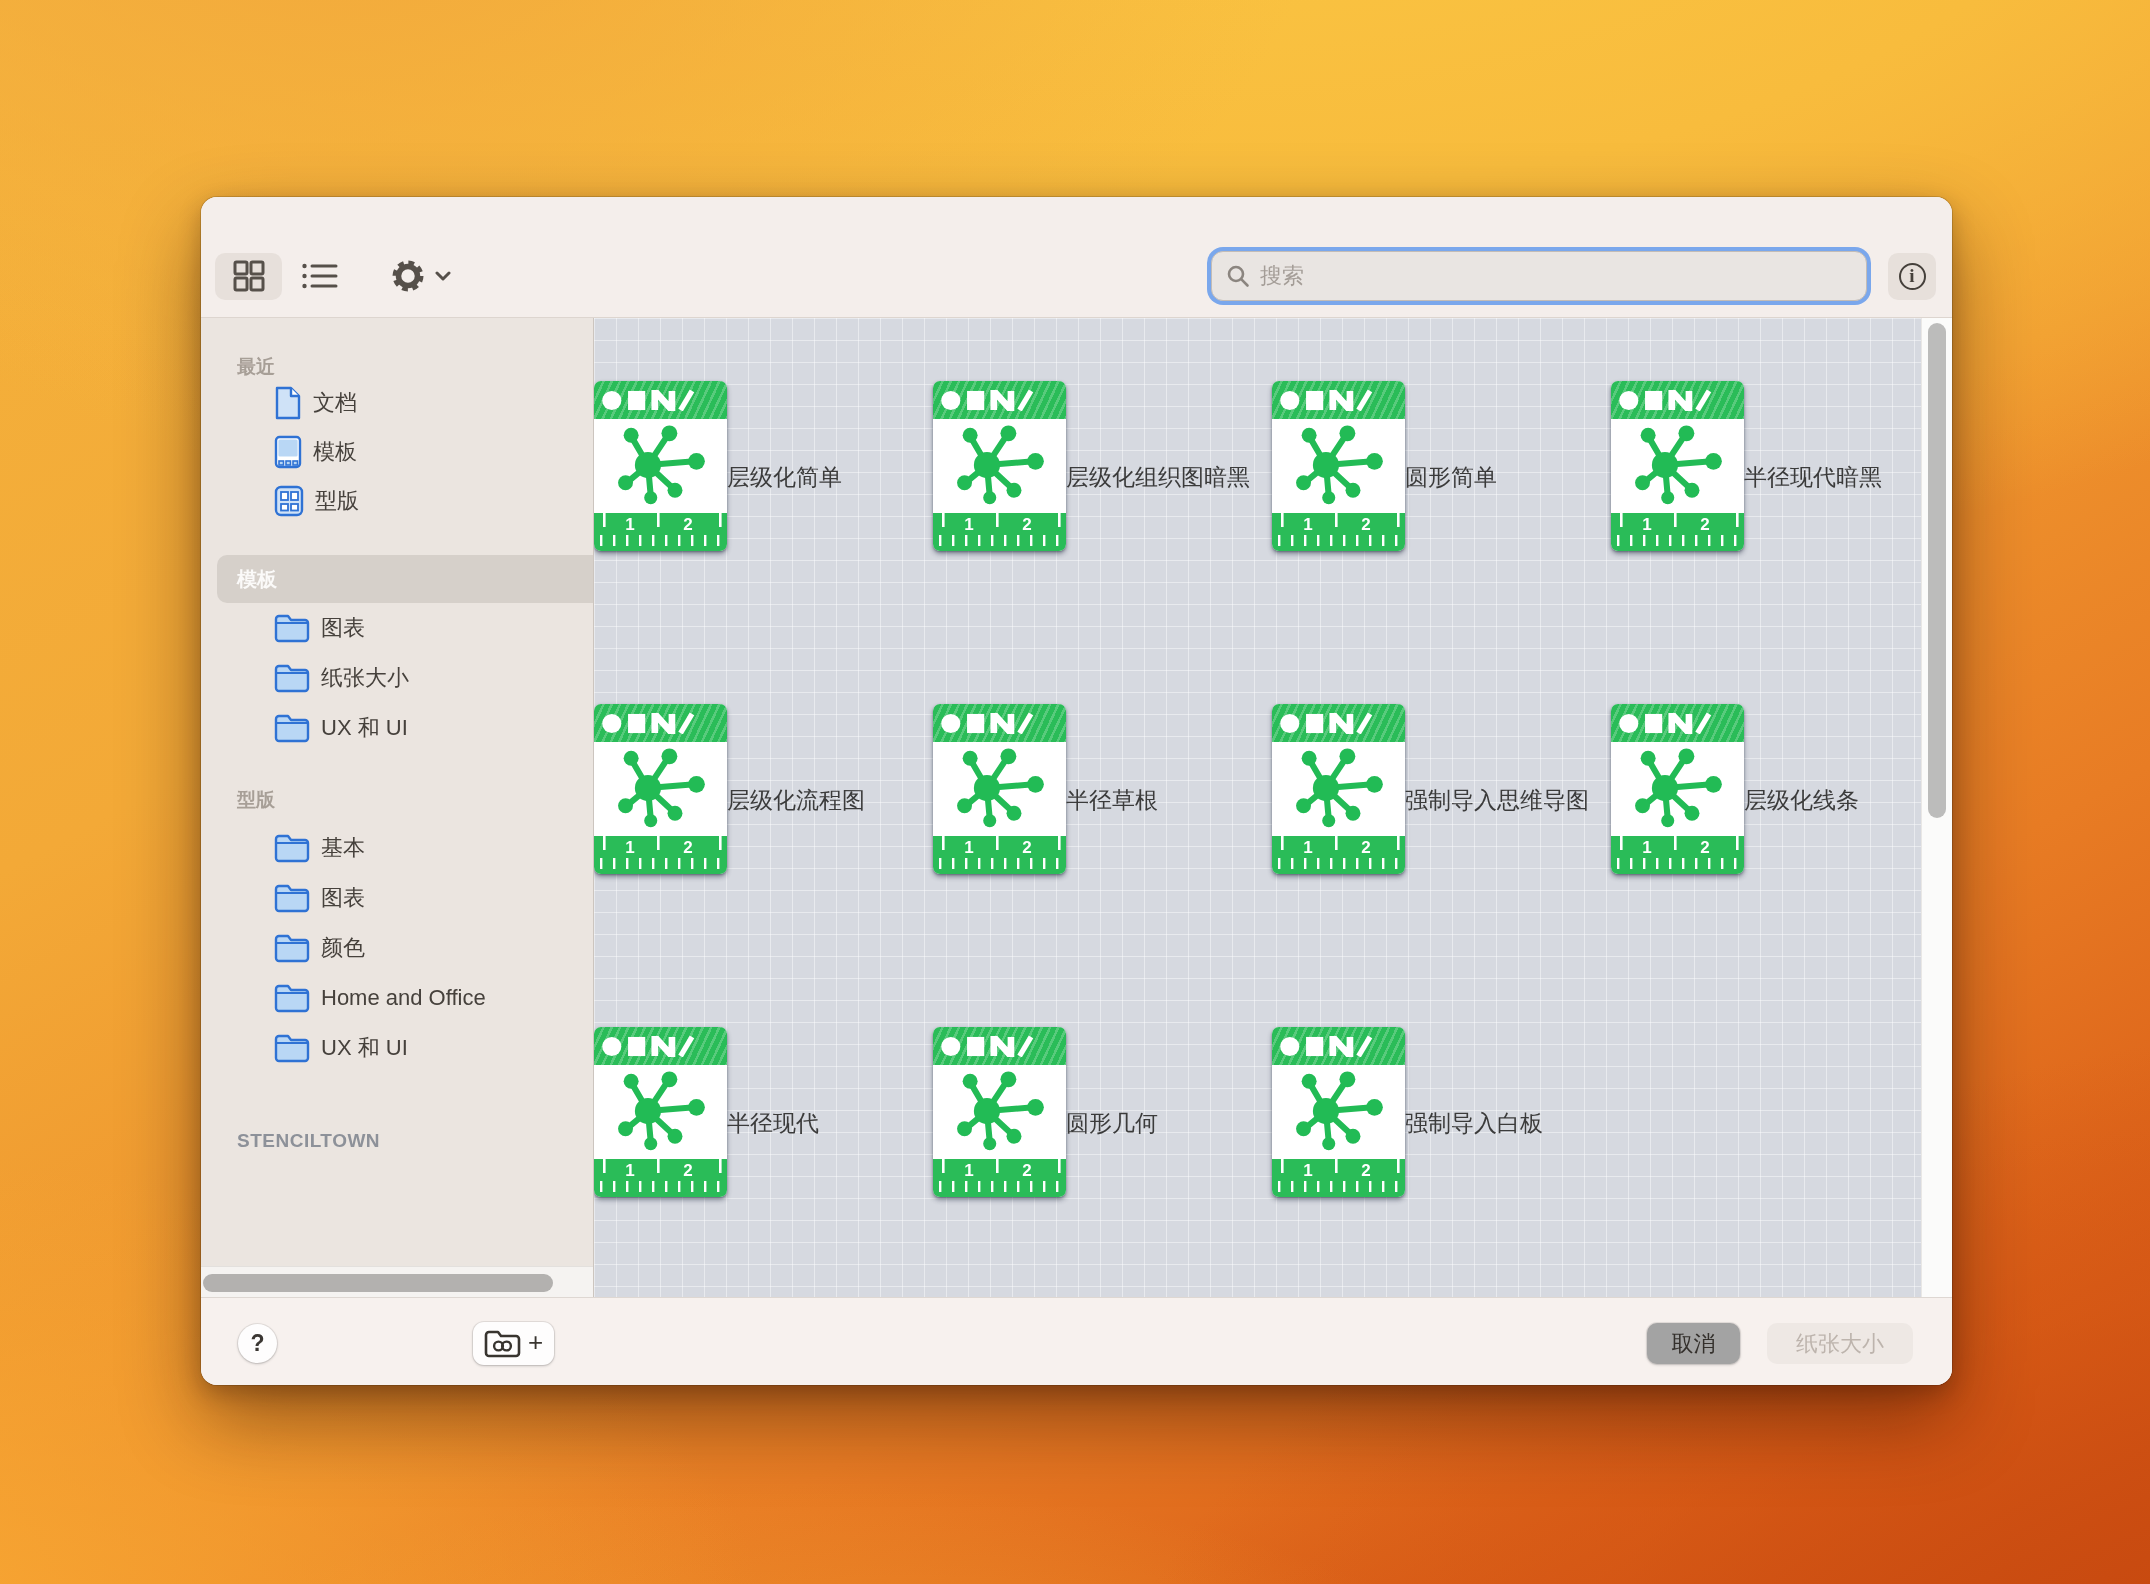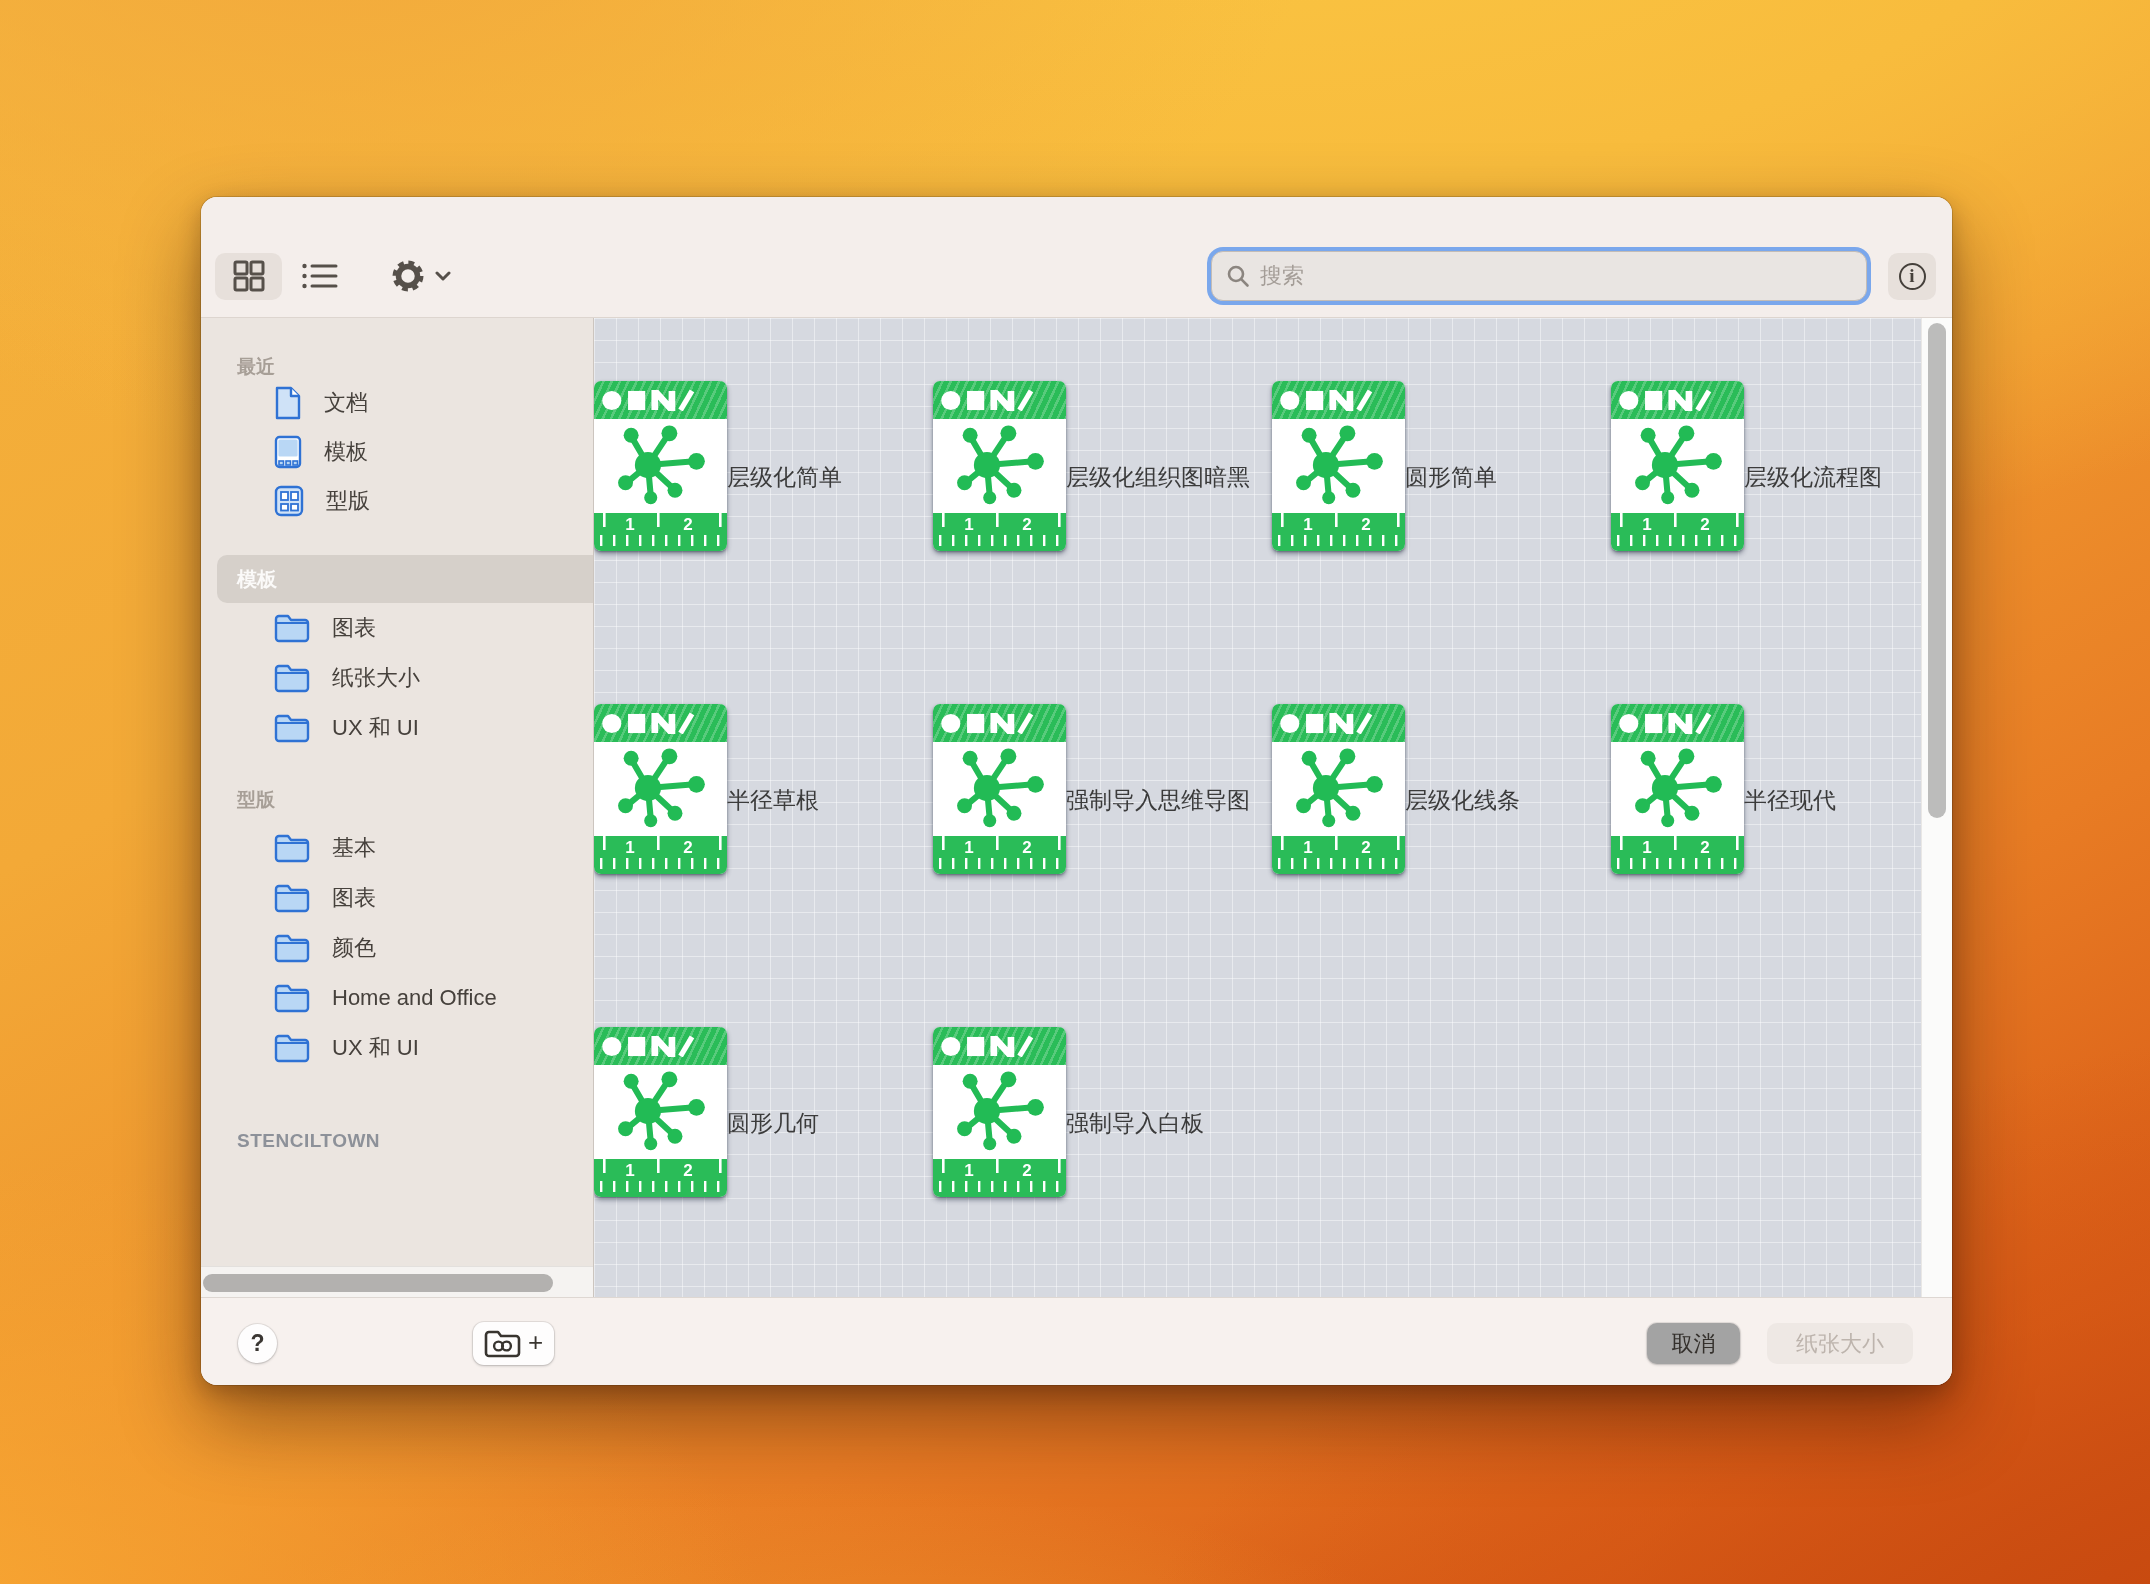--- a/index.html
+++ b/index.html
@@ -54,21 +54,21 @@
   .info-glyph { width:27px; height:27px; border:2px solid #45403b; border-radius:50%; display:flex; align-items:center; justify-content:center;
     font-family:"Liberation Serif", serif; font-size:19px; font-weight:bold; color:#45403b; padding-bottom:1px; }
 
   
   .main { position:absolute; left:0; top:121px; right:0; height:979px; display:flex; }
 
   
   .sidebar { width:393px; background:#ebe5e0; border-right:1px solid #ccc5bf; position:relative; flex:none; }
   .side-header { margin-top:36px; height:22px; line-height:22px; padding-left:36px; font-size:19px; font-weight:bold; color:#a79f97; }
   .side-header.first { margin-top:38px; }
-  .side-row { height:49px; display:flex; align-items:center; padding-left:73px; gap:22px; }
+  .side-row { height:49px; display:flex; align-items:center; padding-left:73px; gap:11px; }
   .side-row .lbl { font-size:22px; color:#46413c; white-space:nowrap; }
   .side-sel-header { margin-top:30px; height:48px; margin-left:16px; background:#d6d0ca; border-radius:10px 0 0 10px;
     display:flex; align-items:center; padding-left:20px; font-size:20px; font-weight:bold; color:#fbfaf9; }
   .grp2 .side-row, .grp3 .side-row { height:50px; }
   .grp3 { margin-top:12px; }
   .stencil-header { margin-top:57px; height:22px; line-height:22px; padding-left:36px; font-size:19px; font-weight:bold; color:#8d9199; letter-spacing:.5px; }
 
   .h-scroll { position:absolute; left:0; right:0; bottom:0; height:31px; background:#f5f3f1; border-top:1px solid #e3e0dd; }
   .h-thumb { position:absolute; left:2px; top:7px; width:350px; height:18px; border-radius:9px; background:#b3b1af; }
 
@@ -413,20 +413,40 @@
                 </div>
               <div class="tpl-ruler">
                   <svg>
                     <use href="#ruler-art"></use>
                   </svg>
                 </div>
             </div>
             <div class="cell-label">圆形简单</div>
           </div>
 
+          <div class="cell">
+            <div class="tpl-icon">
+              <div class="tpl-head">
+                  <svg>
+                    <use href="#omni-logo"></use>
+                  </svg>
+                </div>
+              <div class="tpl-body">
+                  <svg>
+                    <use href="#mindmap"></use>
+                  </svg>
+                </div>
+              <div class="tpl-ruler">
+                  <svg>
+                    <use href="#ruler-art"></use>
+                  </svg>
+                </div>
+            </div>
+            <div class="cell-label">半径现代暗黑</div>
+          </div>
 
 
           <div class="cell">
             <div class="tpl-icon">
               <div class="tpl-head">
                   <svg>
                     <use href="#omni-logo"></use>
                   </svg>
                 </div>
               <div class="tpl-body">

